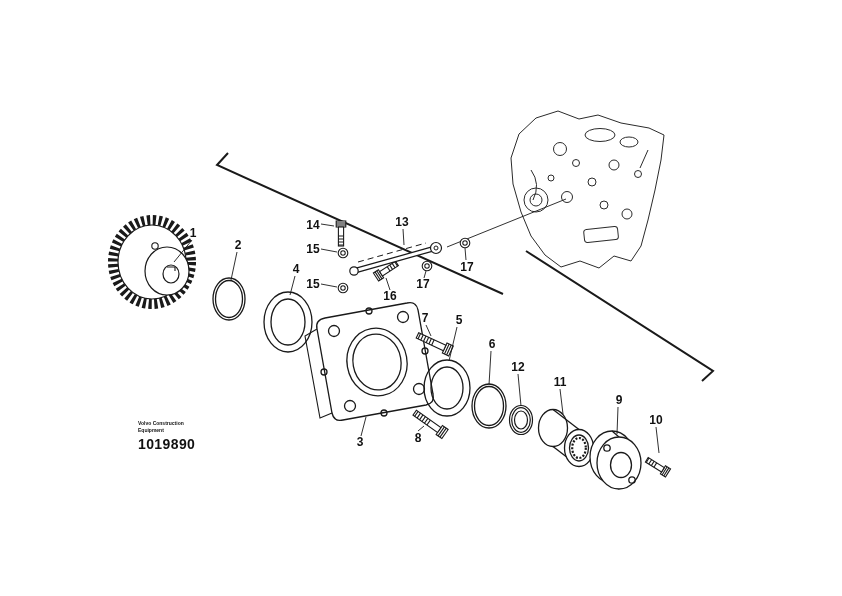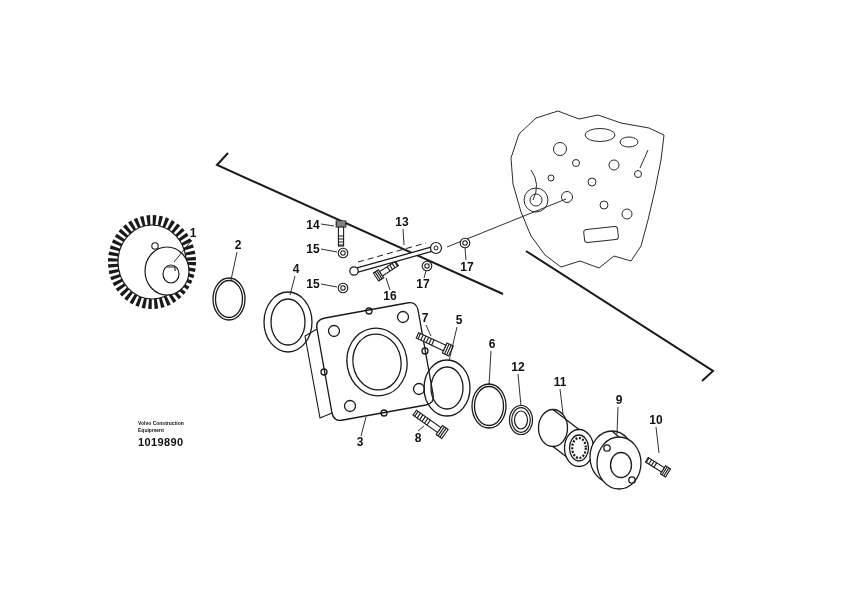--- a/index.html
+++ b/index.html
@@ -2,21 +2,21 @@
 <html><head>
 <meta charset="utf-8">
 <style>
   html,body{margin:0;padding:0;background:#ffffff;}
   .stage{position:relative;width:842px;height:596px;background:#ffffff;overflow:hidden;
          font-family:"Liberation Sans",sans-serif;}
   .stage svg{position:absolute;left:0;top:0;}
   .callout{font:700 12px "Liberation Sans",sans-serif;fill:#111111;}
   .footer{position:absolute;left:138px;top:420px;color:#111111;}
   .brand div{font-size:5px;font-weight:700;line-height:1.3;}
-  .partno{font-size:11px;font-weight:700;margin-top:3px;letter-spacing:.4px;}
+  .partno{font-size:14px;font-weight:700;margin-top:3px;letter-spacing:.4px;}
 </style>
 </head>
 <body>
 
 <div class="stage">
 
 <svg width="842" height="596" viewBox="0 0 842 596">
   <defs>
     <g id="boltL" stroke="#1a1a1a" stroke-width="1.1" fill="#ffffff">
       <rect x="0" y="-5.5" width="7" height="11"></rect>

